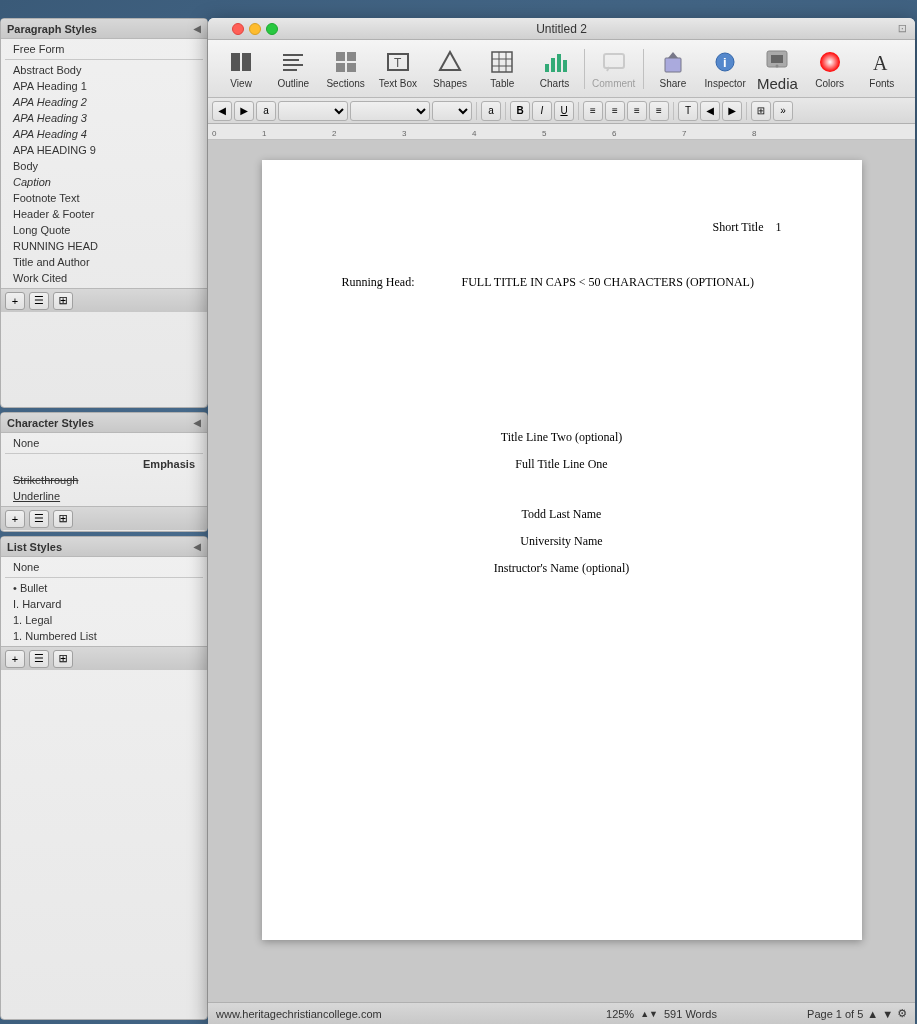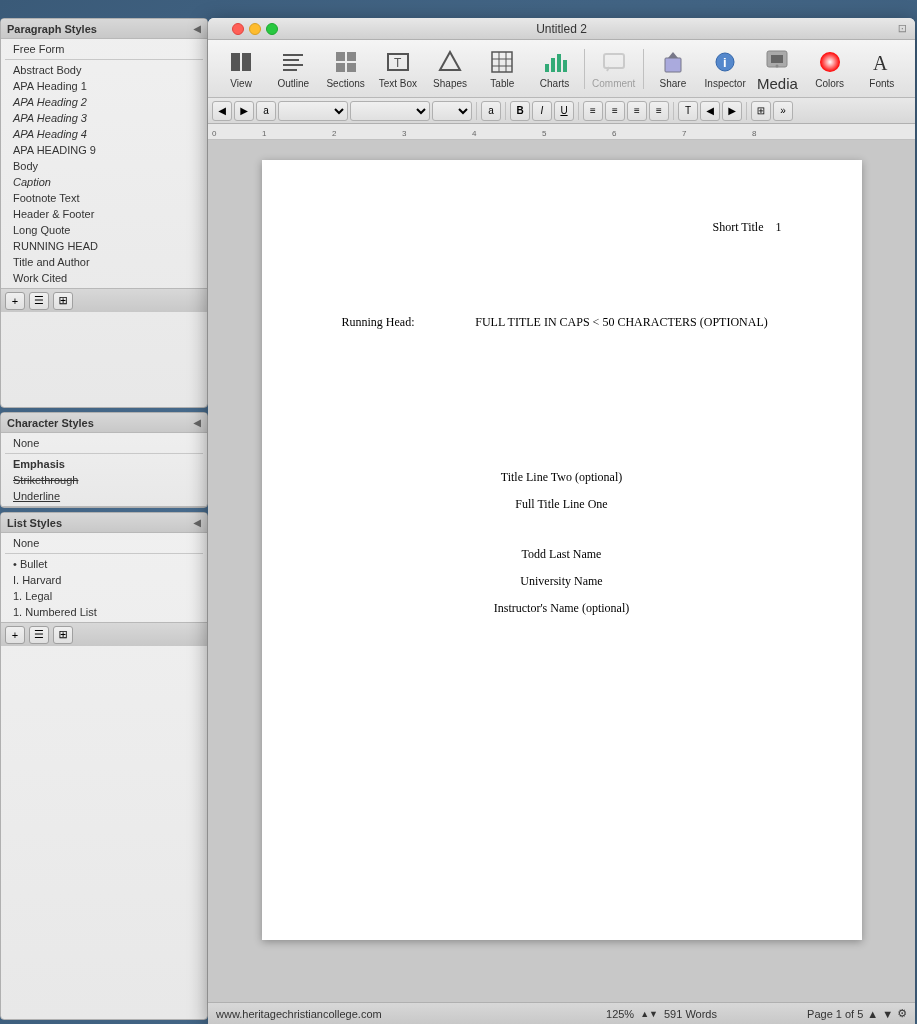--- a/index.html
+++ b/index.html
@@ -172,41 +172,40 @@
       width: 600px;
       min-height: 780px;
       background: white;
       box-shadow: 0 2px 8px rgba(0,0,0,0.3);
       padding: 60px 80px;
       position: relative;
     }
     .page-header {
       display: flex;
       justify-content: flex-end;
-      margin-bottom: 80px;
+      margin-bottom: 40px;
       font-size: 12px;
     }
     .page-header-text {
       font-size: 12px;
       font-family: 'Times New Roman', Times, serif;
     }
     .running-head-section {
       margin-bottom: 20px;
     }
     .running-head-line {
       display: flex;
       font-size: 12px;
       font-family: 'Times New Roman', Times, serif;
     }
     .running-head-label {
       min-width: 120px;
     }
     .running-head-value {
       flex: 1;
-      text-align: center;
     }
     .doc-center {
       text-align: center;
       margin-top: 140px;
     }
     .doc-center p {
       font-size: 12px;
       font-family: 'Times New Roman', Times, serif;
       margin-bottom: 12px;
     }
@@ -268,21 +267,21 @@
       padding: 2px 4px;
     }
     .panel-item {
       padding: 2px 8px;
       font-size: 11px;
       color: #333;
       cursor: pointer;
       white-space: nowrap;
       overflow: hidden;
     }
-    .panel-item.bold { font-weight: bold; }
+    .panel-item.bold { font-weight: bold; text-align: right; }
     .panel-item.italic { font-style: italic; }
     .panel-item.underline { text-decoration: underline; }
     .panel-item.strikethrough { text-decoration: line-through; }
     .panel-item.separator {
       height: 1px;
       background: #c8c8c8;
       padding: 0;
       margin: 2px 0;
     }
 
@@ -343,21 +342,21 @@
         <div class="panel-item">Title and Author</div>
         <div class="panel-item">Work Cited</div>
       </div>
     <div class="panel-footer">
       <div class="panel-footer-btn">+</div>
       <div class="panel-footer-btn">☰</div>
       <div class="panel-footer-btn">⊞</div>
     </div>
   </div>
 
-  <div class="panel" style="flex: 0 0 auto; height: 96px;">
+  <div class="panel" style="flex: 0 0 auto; height: 120px;">
     <div class="panel-header">
       <span class="panel-title">Character Styles</span>
       <span class="panel-toggle">◀</span>
     </div>
     <div class="panel-list" id="char-styles-list">
         <div class="panel-item">None</div>
         <div class="panel-item separator"></div>
         <div class="panel-item bold">Emphasis</div>
         <div class="panel-item strikethrough">Strikethrough</div>
         <div class="panel-item underline">Underline</div>

